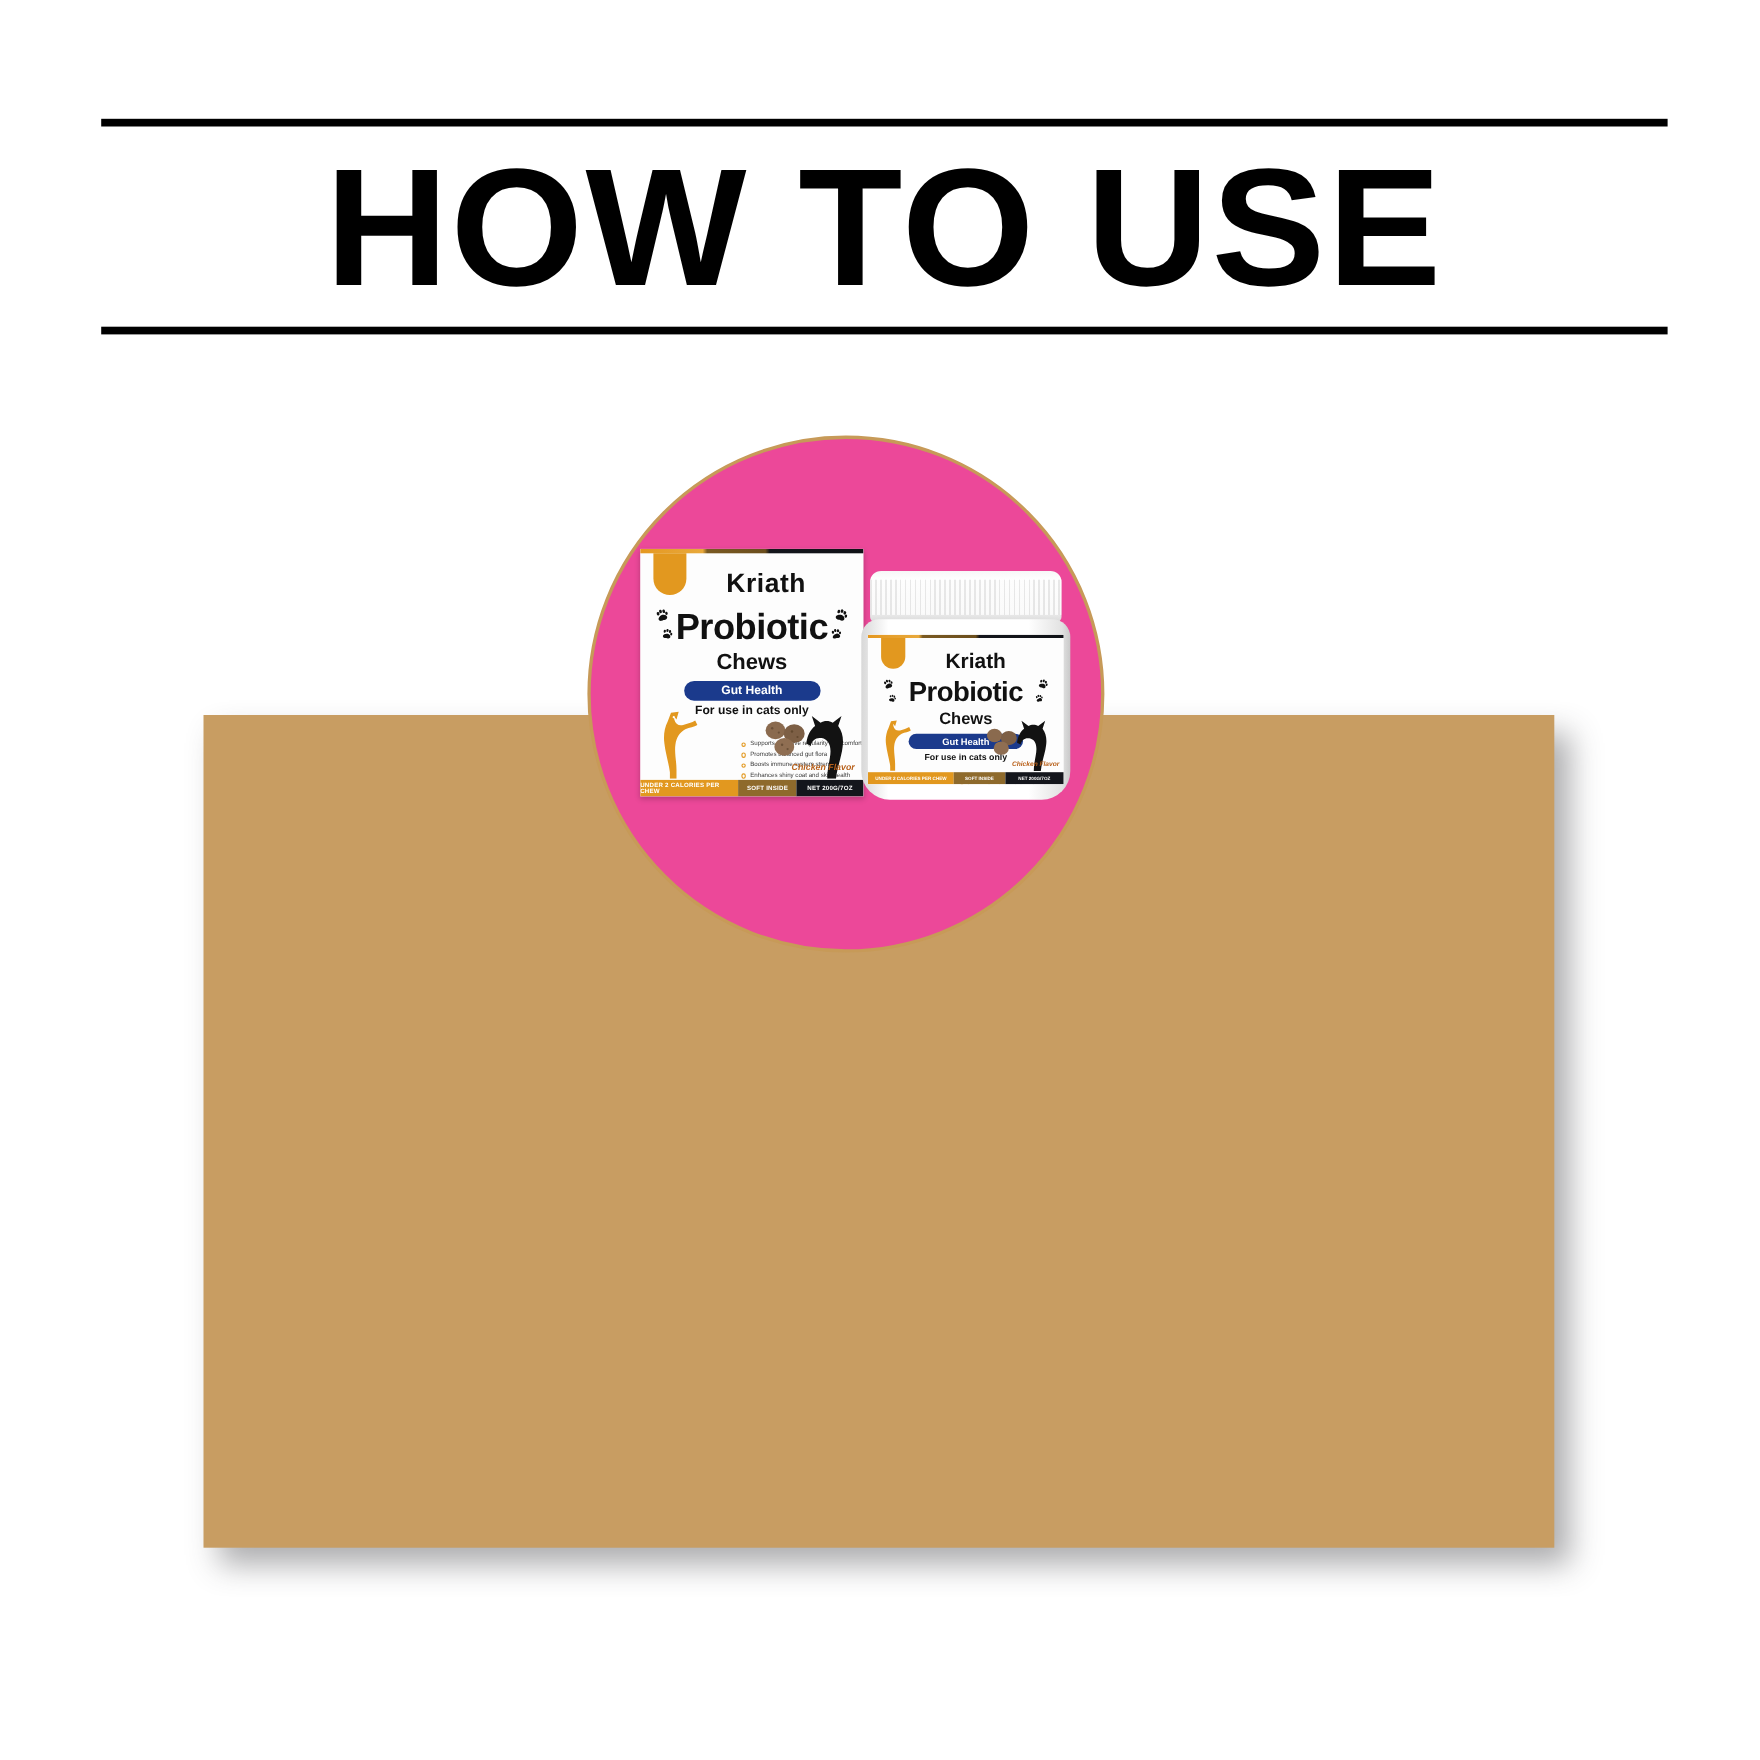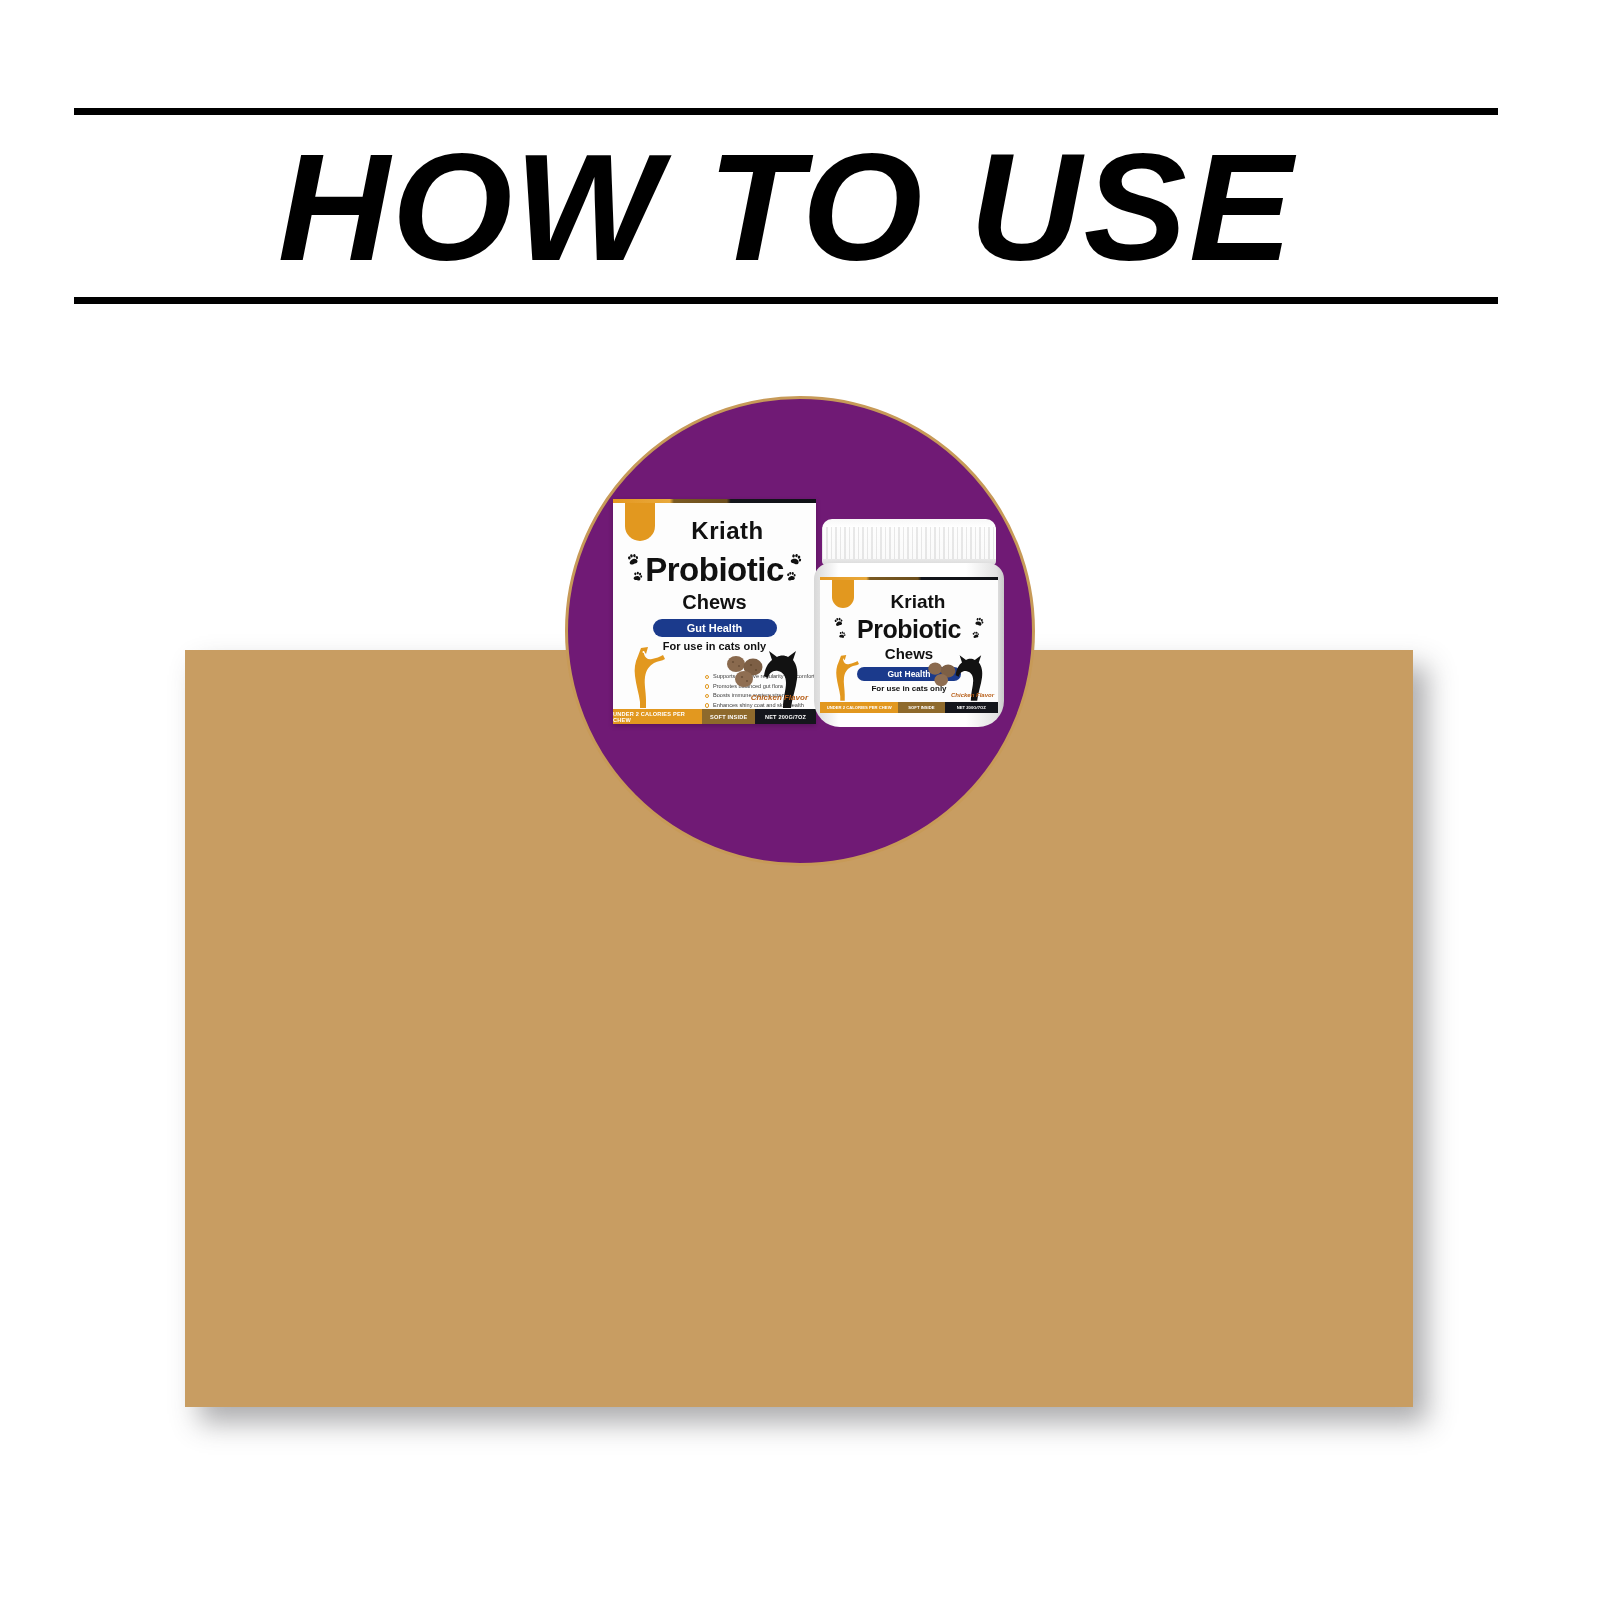--- a/index.html
+++ b/index.html
@@ -6,21 +6,21 @@
   body{
     width:1600px;height:1600px;
     background:#ffffff;
     font-family:"Liberation Sans", sans-serif;
     overflow:hidden;
     position:relative;
   }
   .stage{position:absolute;inset:0;}
 
   
-  .title-block{position:absolute;left:74px;top:108px;width:1424px;font-style:italic;}
+  .title-block{position:absolute;left:92px;top:108px;width:1424px;}
   .rule{width:100%;height:7px;background:#000;}
   .rule.bottom{height:7px;}
   .title-text{
     text-align:center;
     font-family:"Liberation Sans", sans-serif;
     font-weight:bold;
     font-size:152px;
     line-height:168px;
     letter-spacing:2px;
     color:#000;
@@ -31,23 +31,23 @@
 
   
   .tan-panel{
     position:absolute;left:185px;top:650px;width:1228px;height:757px;
     background:#c89d62;
     box-shadow:14px 16px 26px rgba(60,60,65,.42);
   }
 
   
   .hero-circle{
-    position:absolute;left:565px;top:396px;width:470px;height:470px;
+    position:absolute;left:534px;top:396px;width:470px;height:470px;
     border-radius:50%;
-    background:#701a75;
+    background:#ec4899;
     border:3px solid #c79a58;
     box-sizing:border-box;
     z-index:5;
   }
   .hero-inner{position:absolute;inset:0;overflow:hidden;border-radius:50%;}
 
   
   .carton{
     position:absolute;left:45px;top:100px;width:203px;height:225px;
     background:#fdfdfd;

